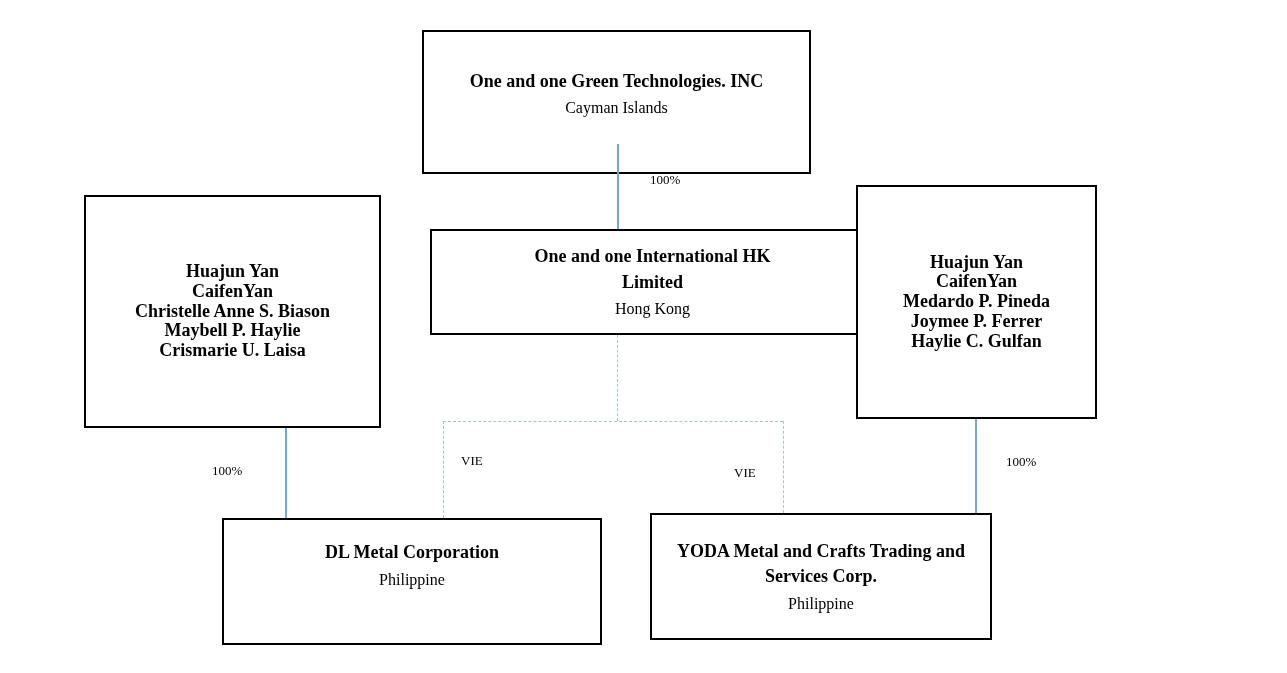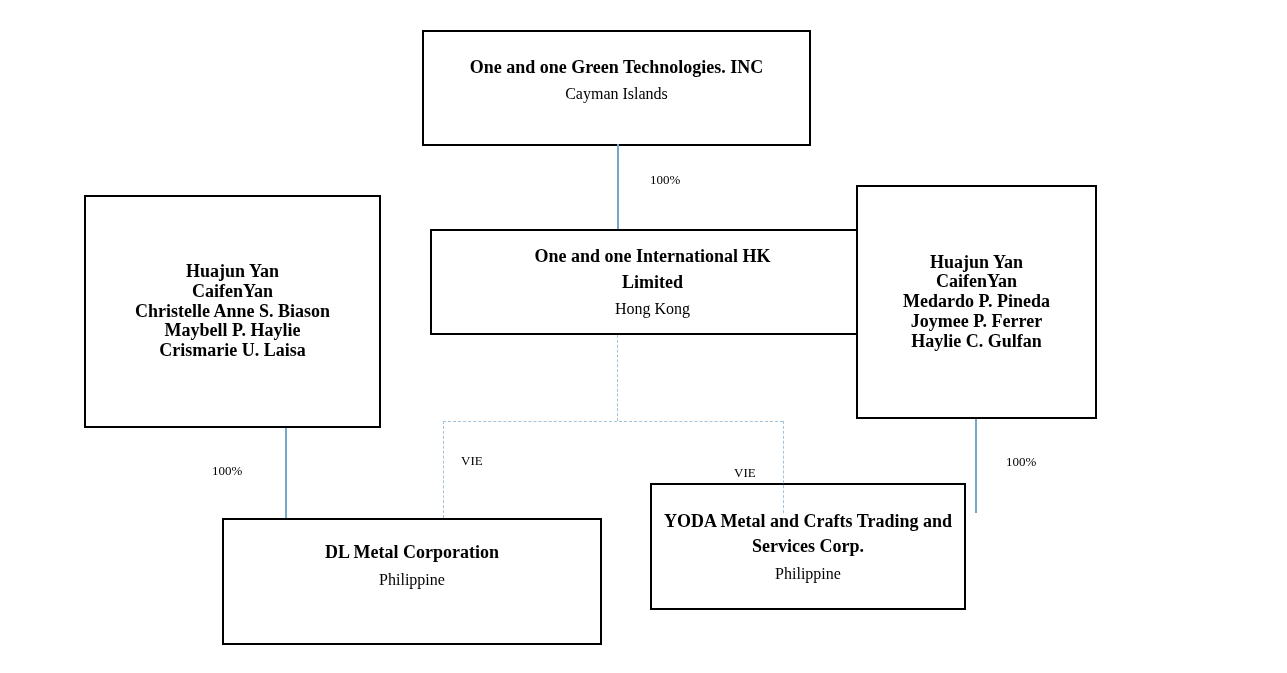--- a/index.html
+++ b/index.html
@@ -50,26 +50,26 @@
     position: absolute; height: 0;
     border-top: 1.5px dashed var(--dashed-line, #a5c3d6);
   }
   .edge-label {
     position: absolute;
     font-size: 13px;
     line-height: 1.1;
     white-space: nowrap;
   }
   
-  #node-parent { left: 422px; top: 30px;  width: 389px; height: 116px; padding-bottom: 16px; }
+  #node-parent { left: 422px; top: 30px;  width: 389px; height: 144px; padding-bottom: 16px; }
   #node-hk     { left: 430px; top: 229px; width: 445px; height: 106px; }
   #node-left-shareholders  { left: 84px;  top: 195px; width: 297px; height: 233px; }
   #node-right-shareholders { left: 856px; top: 185px; width: 241px; height: 234px; }
   #node-dl     { left: 222px; top: 518px; width: 380px; height: 127px; padding-bottom: 32px; }
-  #node-yoda   { left: 650px; top: 483px; width: 316px; height: 127px; }
+  #node-yoda   { left: 650px; top: 513px; width: 342px; height: 127px; }
   #node-hk .company-name   { max-width: 300px; }
   #node-yoda .company-name { max-width: 340px; }
   
   #edge-parent-hk        { left: 617px; top: 144px; height: 85px; }
   #edge-hk-stem          { left: 617px; top: 335px; height: 86px; }
   #edge-vie-horizontal   { left: 443px; top: 421px; width: 340px; }
   #edge-vie-left-drop    { left: 443px; top: 421px; height: 97px; }
   #edge-vie-right-drop   { left: 783px; top: 421px; height: 92px; }
   #edge-left-dl          { left: 285px; top: 428px; height: 90px; }
   #edge-right-yoda       { left: 975px; top: 419px; height: 94px; }

